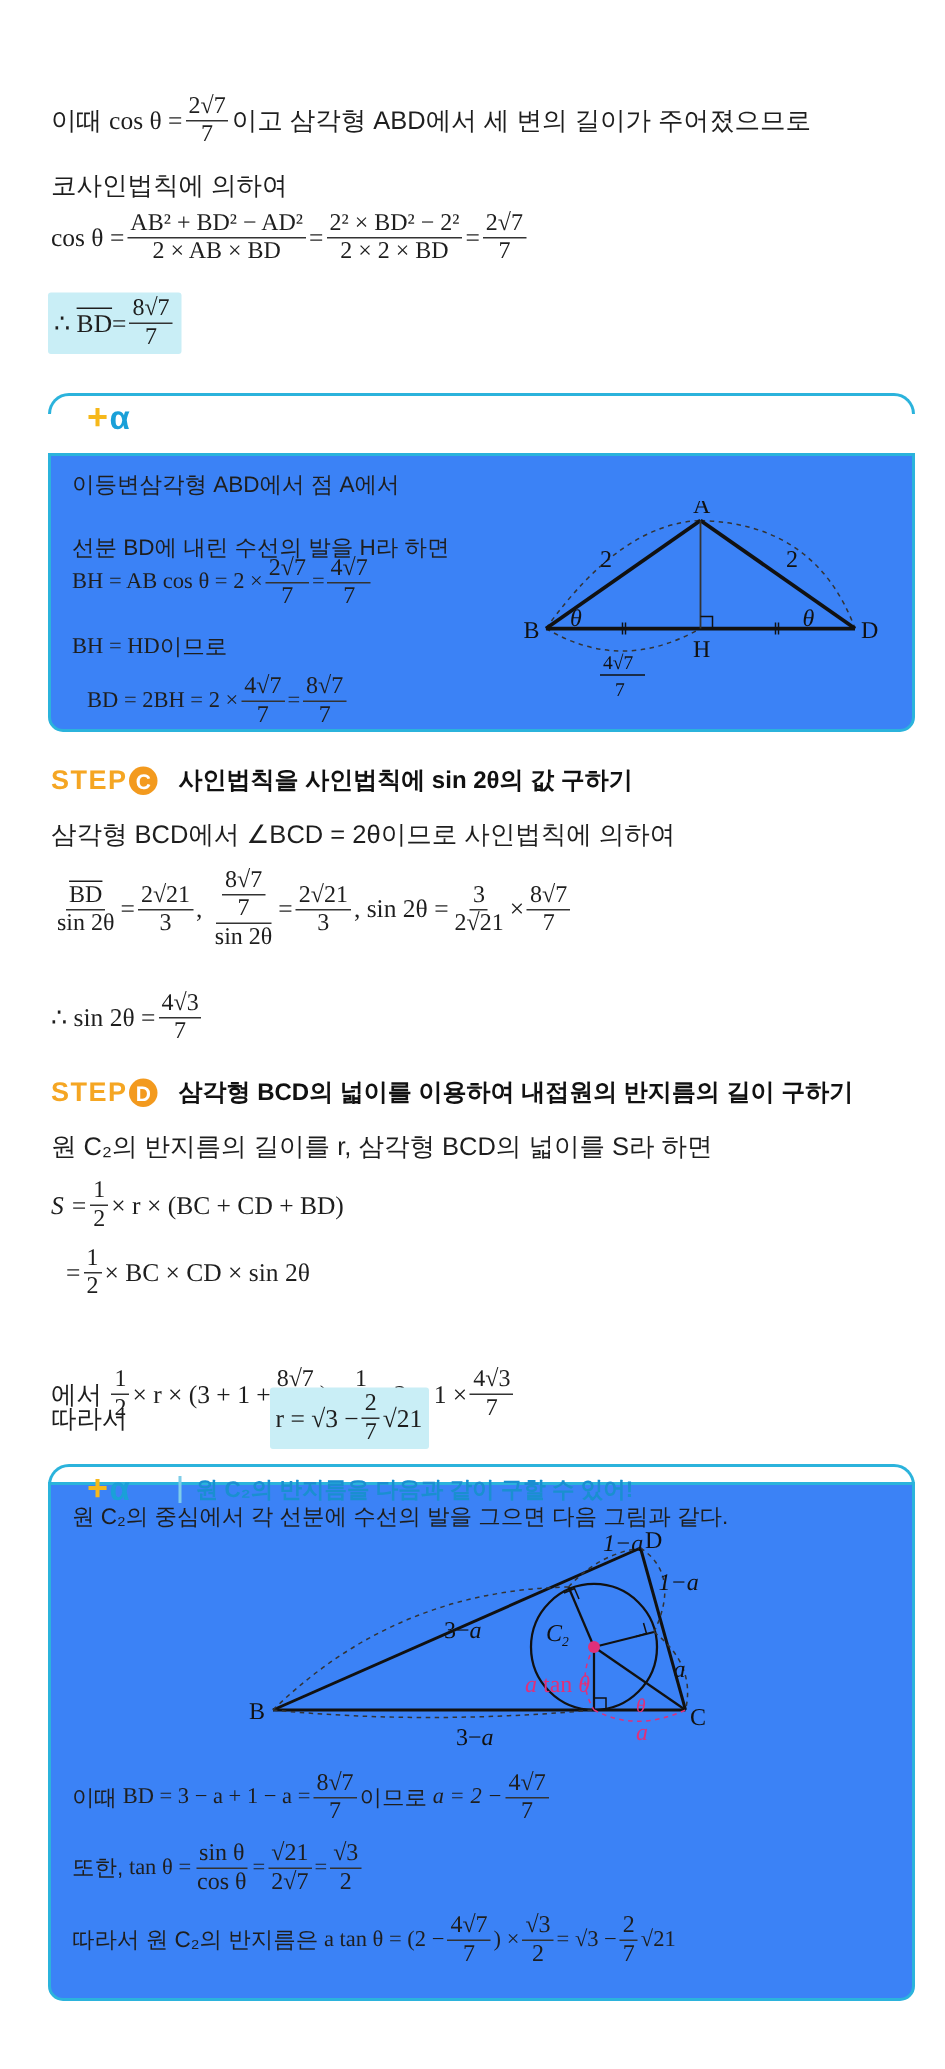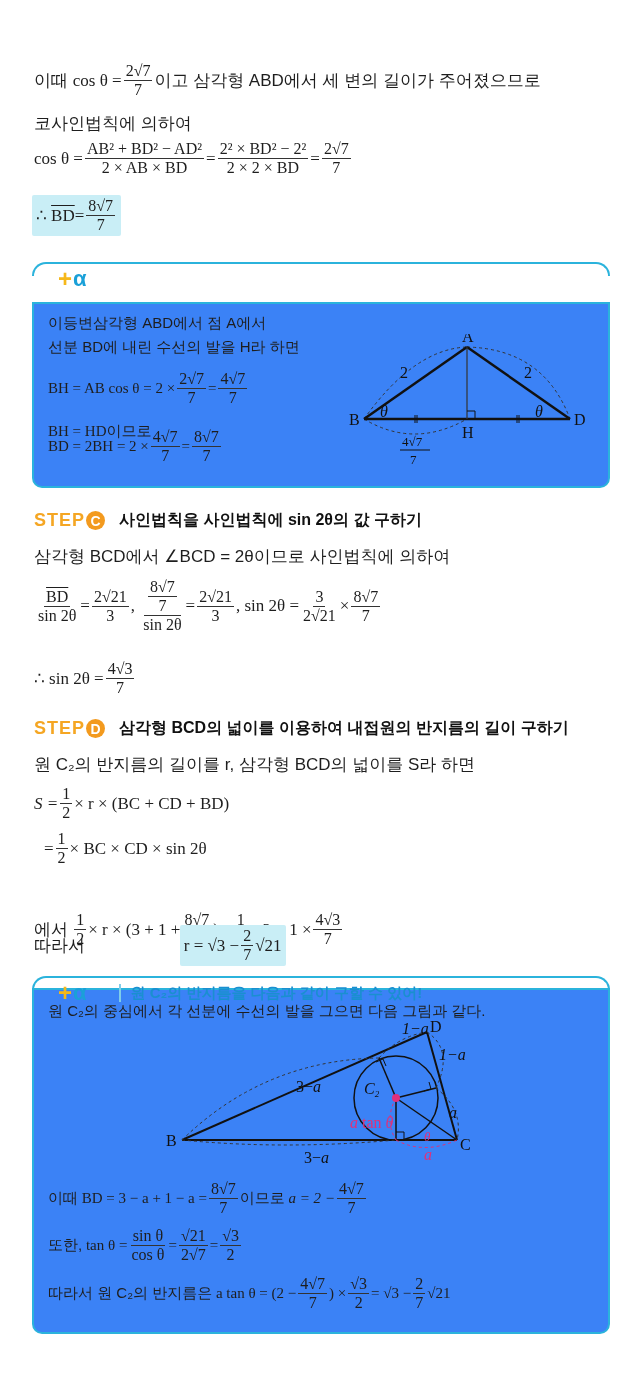--- a/index.html
+++ b/index.html
@@ -80,37 +80,37 @@
 <div class="box-head" style="top:262px;">
   <div class="inner">
     <span class="alpha">
         <span class="plus">+</span>
         <span class="a">α</span>
       </span>
   </div>
 </div>
 <div class="box-body" style="top:302px;height:182px;">
   <div class="bl" style="top:10px;">이등변삼각형 ABD에서 점 A에서</div>
-  <div class="bl" style="top:34px;">선분 BD에 내린 수선의 발을 H라 하면</div>
+  <div class="bl" style="top:52px;">선분 BD에 내린 수선의 발을 H라 하면</div>
   <div class="bl m" style="top:66px;">
     <span>BH = AB cos θ = 2 ×</span>
     <span class="frac">
         <span class="num">2√7</span>
         <span class="den">7</span>
       </span>=
     <span class="frac">
         <span class="num">4√7</span>
         <span class="den">7</span>
       </span>
   </div>
   <div class="bl" style="top:118px;">
     <span class="m">BH = HD</span>
       <span>이므로</span>
   </div>
-  <div class="bl m" style="top:124px;">
+  <div class="bl m" style="top:145px;margin-left:10px;">
     <span>BD = 2BH = 2 ×</span>
     <span class="frac">
         <span class="num">4√7</span>
         <span class="den">7</span>
       </span>=
     <span class="frac">
         <span class="num">8√7</span>
         <span class="den">7</span>
       </span>
   </div>

